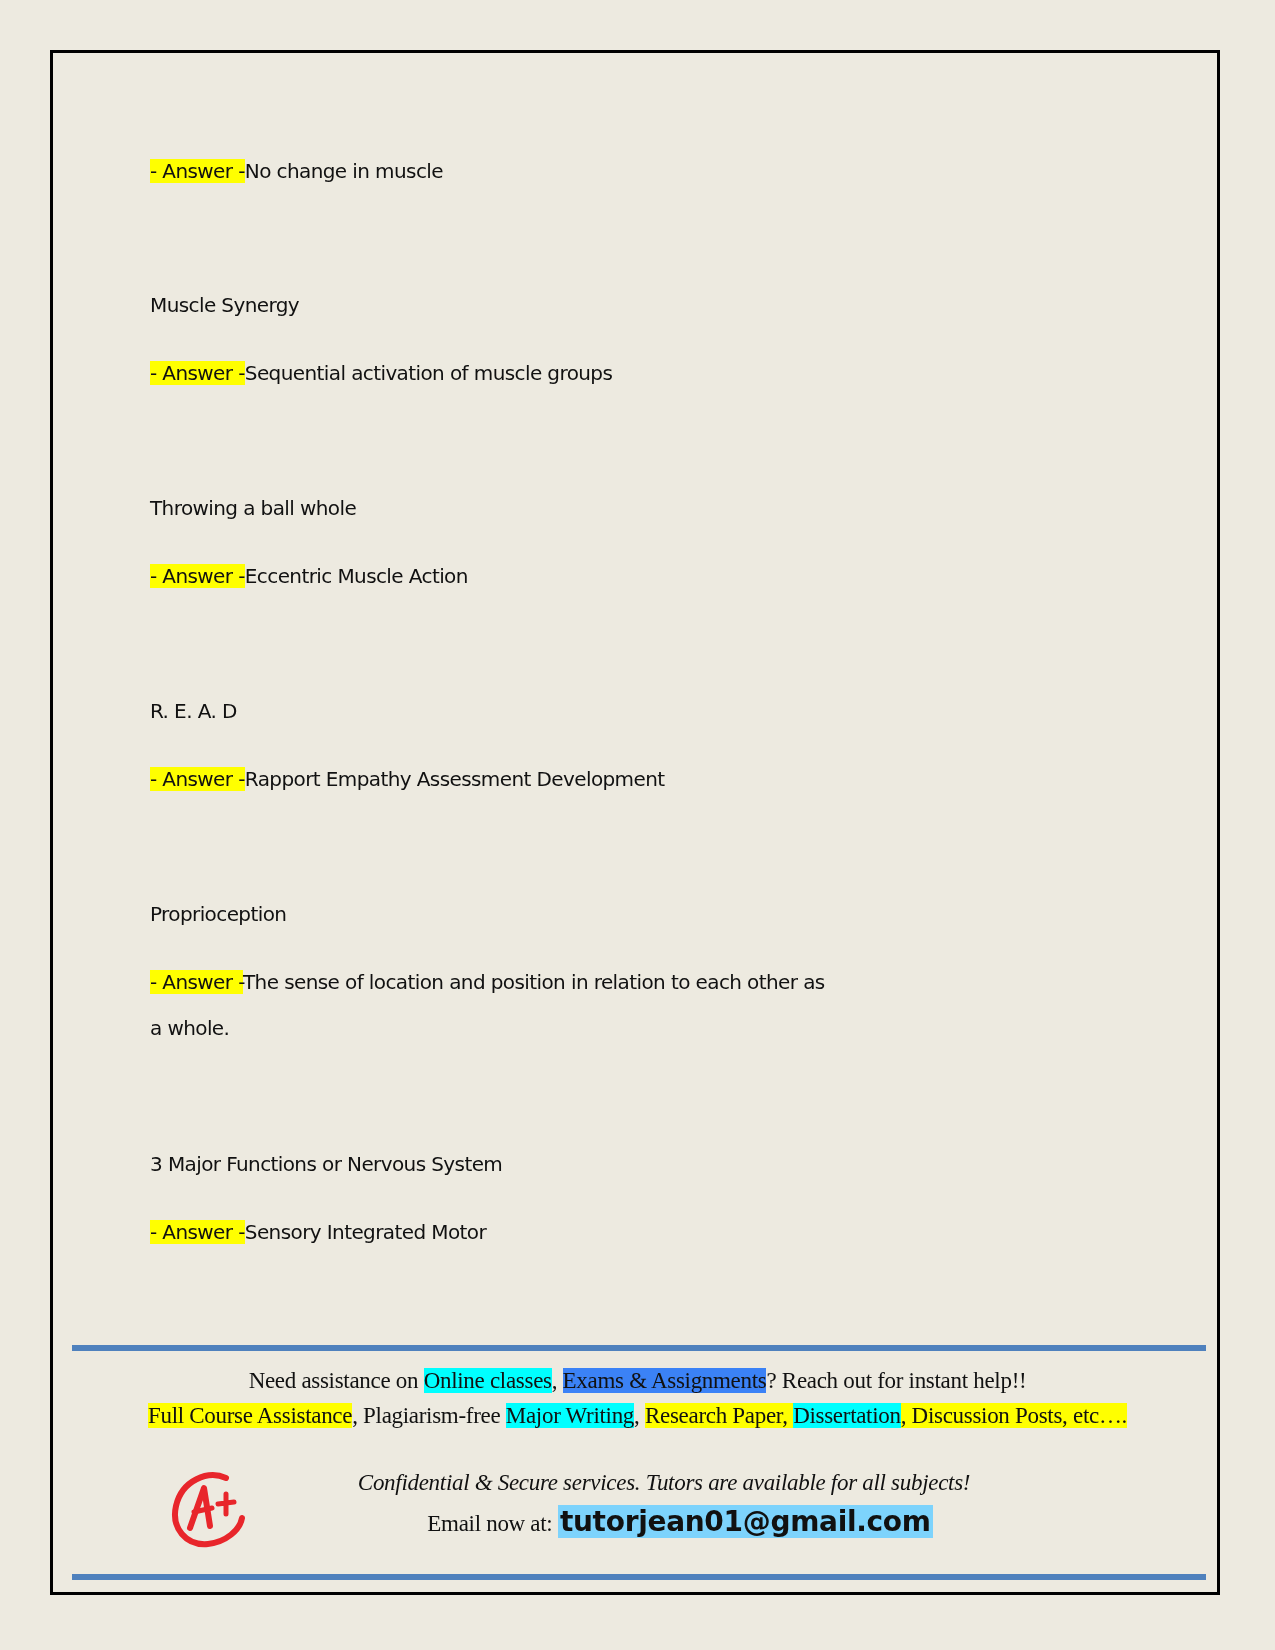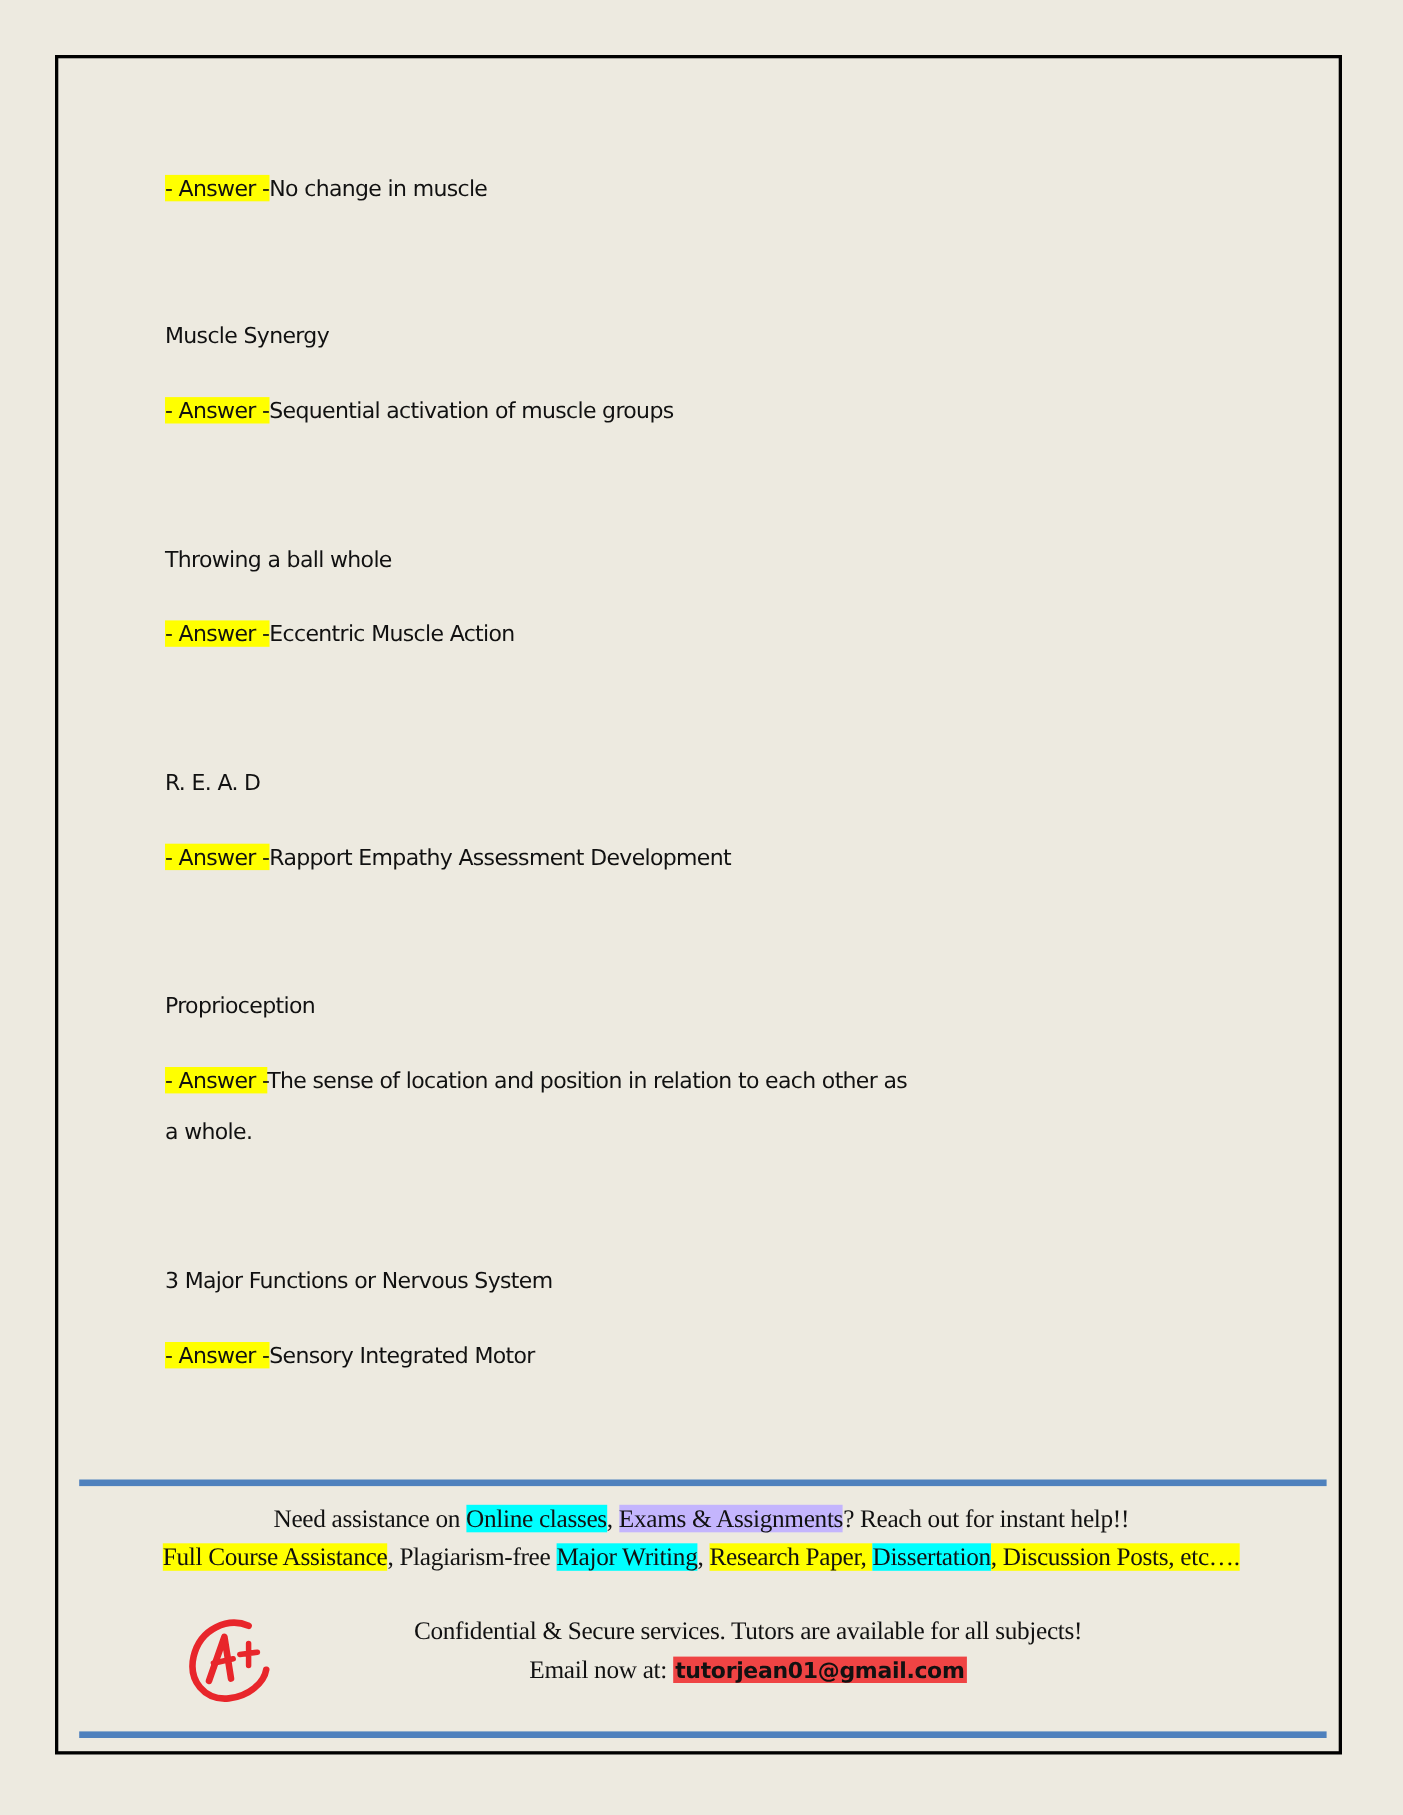--- a/index.html
+++ b/index.html
@@ -12,32 +12,32 @@
       position:absolute; left:50px; top:50px; width:1170px; height:1545px;
       border:3px solid #000; box-sizing:border-box;
     }
     .qa {
       position:absolute; left:150px; font-size:20px; line-height:46px;
       font-family:"DejaVu Sans", sans-serif; letter-spacing:-0.6px; color:#111;
       width:990px;
     }
     .hl-y { background:#ffff00; }
     .hl-c { background:#00ffff; }
-    .hl-g { background:#c4b5fd; }
+    .hl-g { background:#3b82f6; }
     .rule {
       position:absolute; left:72px; width:1134px; height:6px; background:#4f81bd;
     }
     .footer-line {
       position:absolute; left:60px; width:1155px; text-align:center;
       font-family:"Liberation Serif", serif; font-size:23px; color:#111;
       white-space:nowrap; letter-spacing:-0.3px;
     }
     .email {
-      font-family:"DejaVu Sans", sans-serif; font-weight:bold; font-size:20px;
-      background:#ef4444; padding:0 2px;
+      font-family:"DejaVu Sans", sans-serif; font-weight:bold; font-size:28px;
+      background:#7dd3fc; padding:0 2px;
     }
     .logo { position:absolute; left:168px; top:1468px; width:82px; height:82px; }
   </style>
 </head>
 <body>
 
 <div class="frame"></div>
 
 <div class="qa" style="top:148px;">
   <span class="hl-y">- Answer -</span><span>No change in muscle</span>
@@ -79,19 +79,19 @@
   <span class="hl-y">Full Course Assistance</span><span>, Plagiarism-free </span><span class="hl-c">Major Writing</span><span>, </span><span class="hl-y">Research Paper, </span><span class="hl-c">Dissertation</span><span class="hl-y">, Discussion Posts, etc….</span>
 </div>
 
 <svg class="logo" viewBox="0 0 82 82">
   <path d="M58 10 C40 2 14 12 8 38 C3 60 18 78 40 76 C58 74 72 62 74 50" fill="none" stroke="#e8262b" stroke-width="6" stroke-linecap="round"></path>
   <path d="M22 60 L36 20 L42 58" fill="none" stroke="#e8262b" stroke-width="6" stroke-linecap="round" stroke-linejoin="round"></path>
   <path d="M26 44 L44 40" fill="none" stroke="#e8262b" stroke-width="5" stroke-linecap="round"></path>
   <path d="M50 36 L66 34 M58 26 L58 46" fill="none" stroke="#e8262b" stroke-width="5" stroke-linecap="round"></path>
 </svg>
 
-<div class="footer-line" style="top:1470px; left:240px; width:880px;">Confidential &amp; Secure services. Tutors are available for all subjects!</div>
+<div class="footer-line" style="top:1470px; left:224px; width:880px;font-style:italic;">Confidential &amp; Secure services. Tutors are available for all subjects!</div>
 
 <div class="footer-line" style="top:1505px; left:240px; width:880px;">
   <span>Email now at:  </span><span class="email">tutorjean01@gmail.com</span>
 </div>
 
 <div class="rule" style="top:1574px;"></div>
 
 </body></html>

